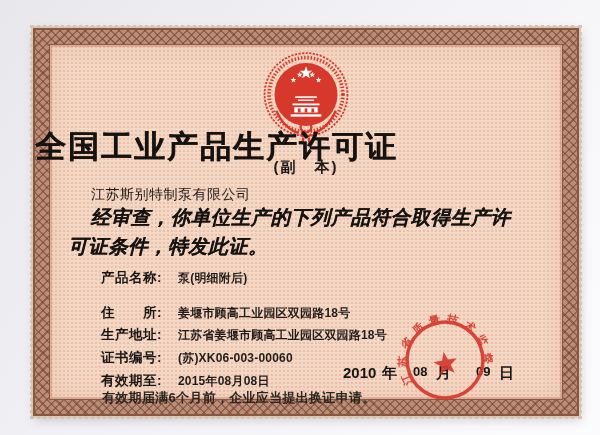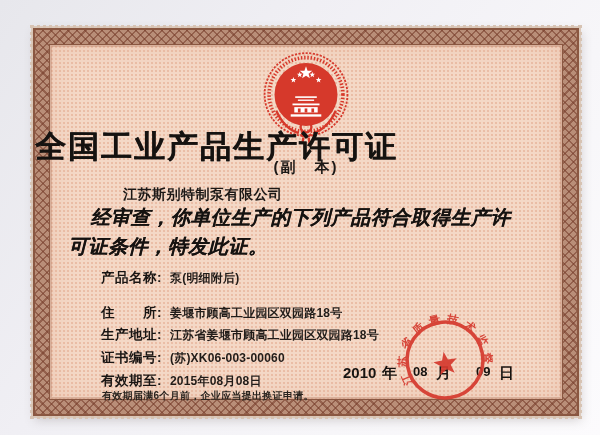--- a/index.html
+++ b/index.html
@@ -32,38 +32,38 @@
     position:absolute;left:0;top:96px;width:100%;text-align:left;
     font-size:31px;font-weight:bold;color:#151210;letter-spacing:2px;
     text-shadow:.4px .4px 0 #2a2422;white-space:nowrap;
   }
   .subtitle{
     position:absolute;left:0;top:128px;width:100%;text-align:center;
     font-size:15px;font-weight:bold;color:#1c1816;letter-spacing:2px;
   }
   .company{
     position:absolute;left:56px;top:156px;
-    font-size:14px;font-weight:bold;color:#1c1816;letter-spacing:.5px;margin-left:32px;
+    font-size:14px;font-weight:normal;color:#1c1816;letter-spacing:.5px;
   }
   .statement{
     position:absolute;left:33px;top:173px;width:448px;
     font-size:19.5px;font-weight:bold;color:#151210;line-height:29px;
     text-indent:1.15em;letter-spacing:.5px;text-shadow:.3px .3px 0 #2a2422;font-style:italic;
   }
   .frow{position:absolute;left:66px;white-space:nowrap;}
   .frow .lab{font-size:13.5px;font-weight:bold;color:#191513;letter-spacing:.5px;}
-  .frow .val{font-size:12px;font-weight:bold;color:#211c19;margin-left:8px;letter-spacing:.2px;}
+  .frow .val{font-size:12px;font-weight:bold;color:#211c19;margin-left:16px;letter-spacing:.2px;}
   .row-product{top:238px;}
   .row-address{top:273px;}
   .row-prodaddr{top:295px;}
   .row-certno{top:318px;}
   .row-expiry{top:341px;}
   .note{
     position:absolute;left:67px;top:359px;
-    font-size:10px;font-weight:bold;color:#2a241f;letter-spacing:.3px;
+    font-size:13px;font-weight:bold;color:#2a241f;letter-spacing:.3px;
   }
   .date-row{position:absolute;left:0;top:334px;width:100%;height:20px;}
   .date-row span{position:absolute;font-size:15px;font-weight:bold;color:#171310;}
   .d-year{left:308px;}
   .d-yunit{left:347px;}
   .d-month{left:378px;font-size:13px !important;}
   .d-munit{left:401px;}
   .d-day{left:441px;font-size:13px !important;}
   .d-dunit{left:464px;}
   .seal{position:absolute;left:356px;top:274px;width:108px;height:112px;opacity:.92;}

